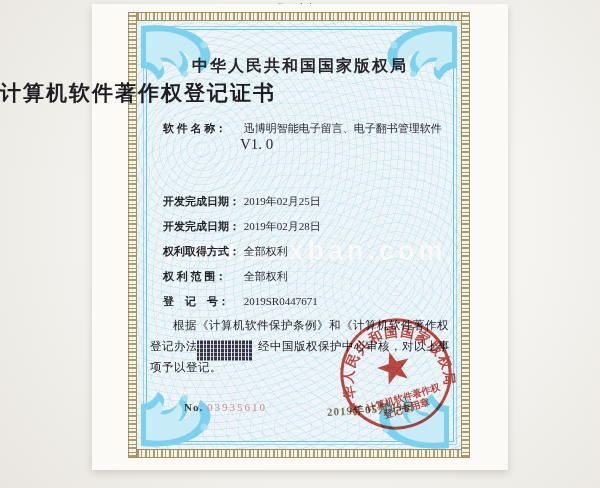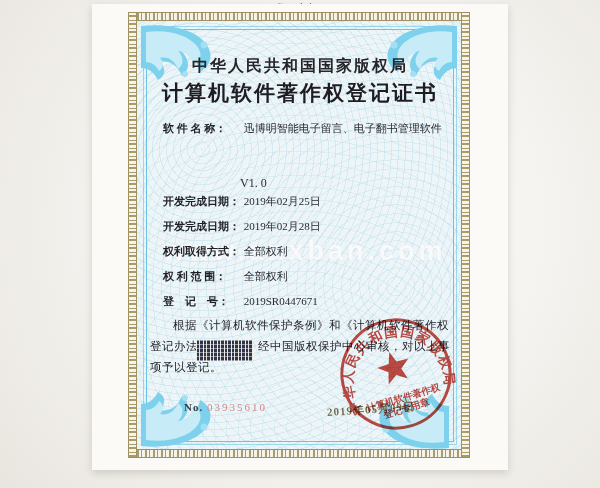--- a/index.html
+++ b/index.html
@@ -28,27 +28,27 @@
   .blueframe{position:absolute;left:146px;top:29px;width:306px;height:411px;
         border:1px solid rgba(90,192,226,.9);outline:1px solid rgba(90,192,226,.55);outline-offset:2px;}
   .flourish{position:absolute;width:100px;height:72px;}
   .fl-tl{left:138px;top:23px;}
   .fl-tr{left:360px;top:23px;transform:scaleX(-1);}
   .fl-bl{left:138px;top:377px;transform:scaleY(-1);}
   .fl-br{left:352px;top:379px;transform:scale(-1,-1);}
   
   .authority{position:absolute;left:0;top:56px;width:600px;text-align:center;
         font-size:16px;font-weight:bold;letter-spacing:2px;color:#26262a;}
-  .title{position:absolute;left:0;top:79px;width:600px;text-align:center;
+  .title{position:absolute;left:0;top:79px;width:600px;text-align:left;
         font-size:21px;font-weight:bold;letter-spacing:2px;color:#1d1d22;}
   .certno{position:absolute;right:143px;top:102px;font-size:9px;color:#4e4e55;letter-spacing:1px;}
   .row{position:absolute;left:163px;width:300px;font-size:11px;color:#23232a;white-space:nowrap;}
   .row .lbl{font-weight:bold;display:inline-block;width:78px;color:#1f1f26;}
   .row .val{color:#2a2a33;}
-  .v2{position:absolute;left:240px;font-size:12px;color:#2a2a33;margin-top:40px;}
+  .v2{position:absolute;left:240px;font-size:15px;color:#2a2a33;}
   .statement{position:absolute;left:150px;top:315px;width:300px;font-size:11.5px;line-height:21px;
         color:#23232a;text-indent:2em;letter-spacing:.5px;}
   .barcode{position:absolute;left:196px;top:340px;width:57px;height:21px;background-color:#30344a;
         background-image:
           repeating-linear-gradient(90deg, rgba(246,245,240,.95) 0 1px, transparent 1px 3px, rgba(246,245,240,.9) 3px 4px, transparent 4px 7px),
           repeating-linear-gradient(0deg, rgba(246,245,240,.5) 0 1px, transparent 1px 4px);}
   .serial{position:absolute;left:184px;top:401px;font-size:11px;letter-spacing:1px;}
   .serial .pre{color:#3d3d44;font-weight:bold;}
   .serial .num{color:#d08a86;letter-spacing:2px;margin-top:36px;}
   .watermark{position:absolute;left:140px;top:236px;width:330px;text-align:center;

